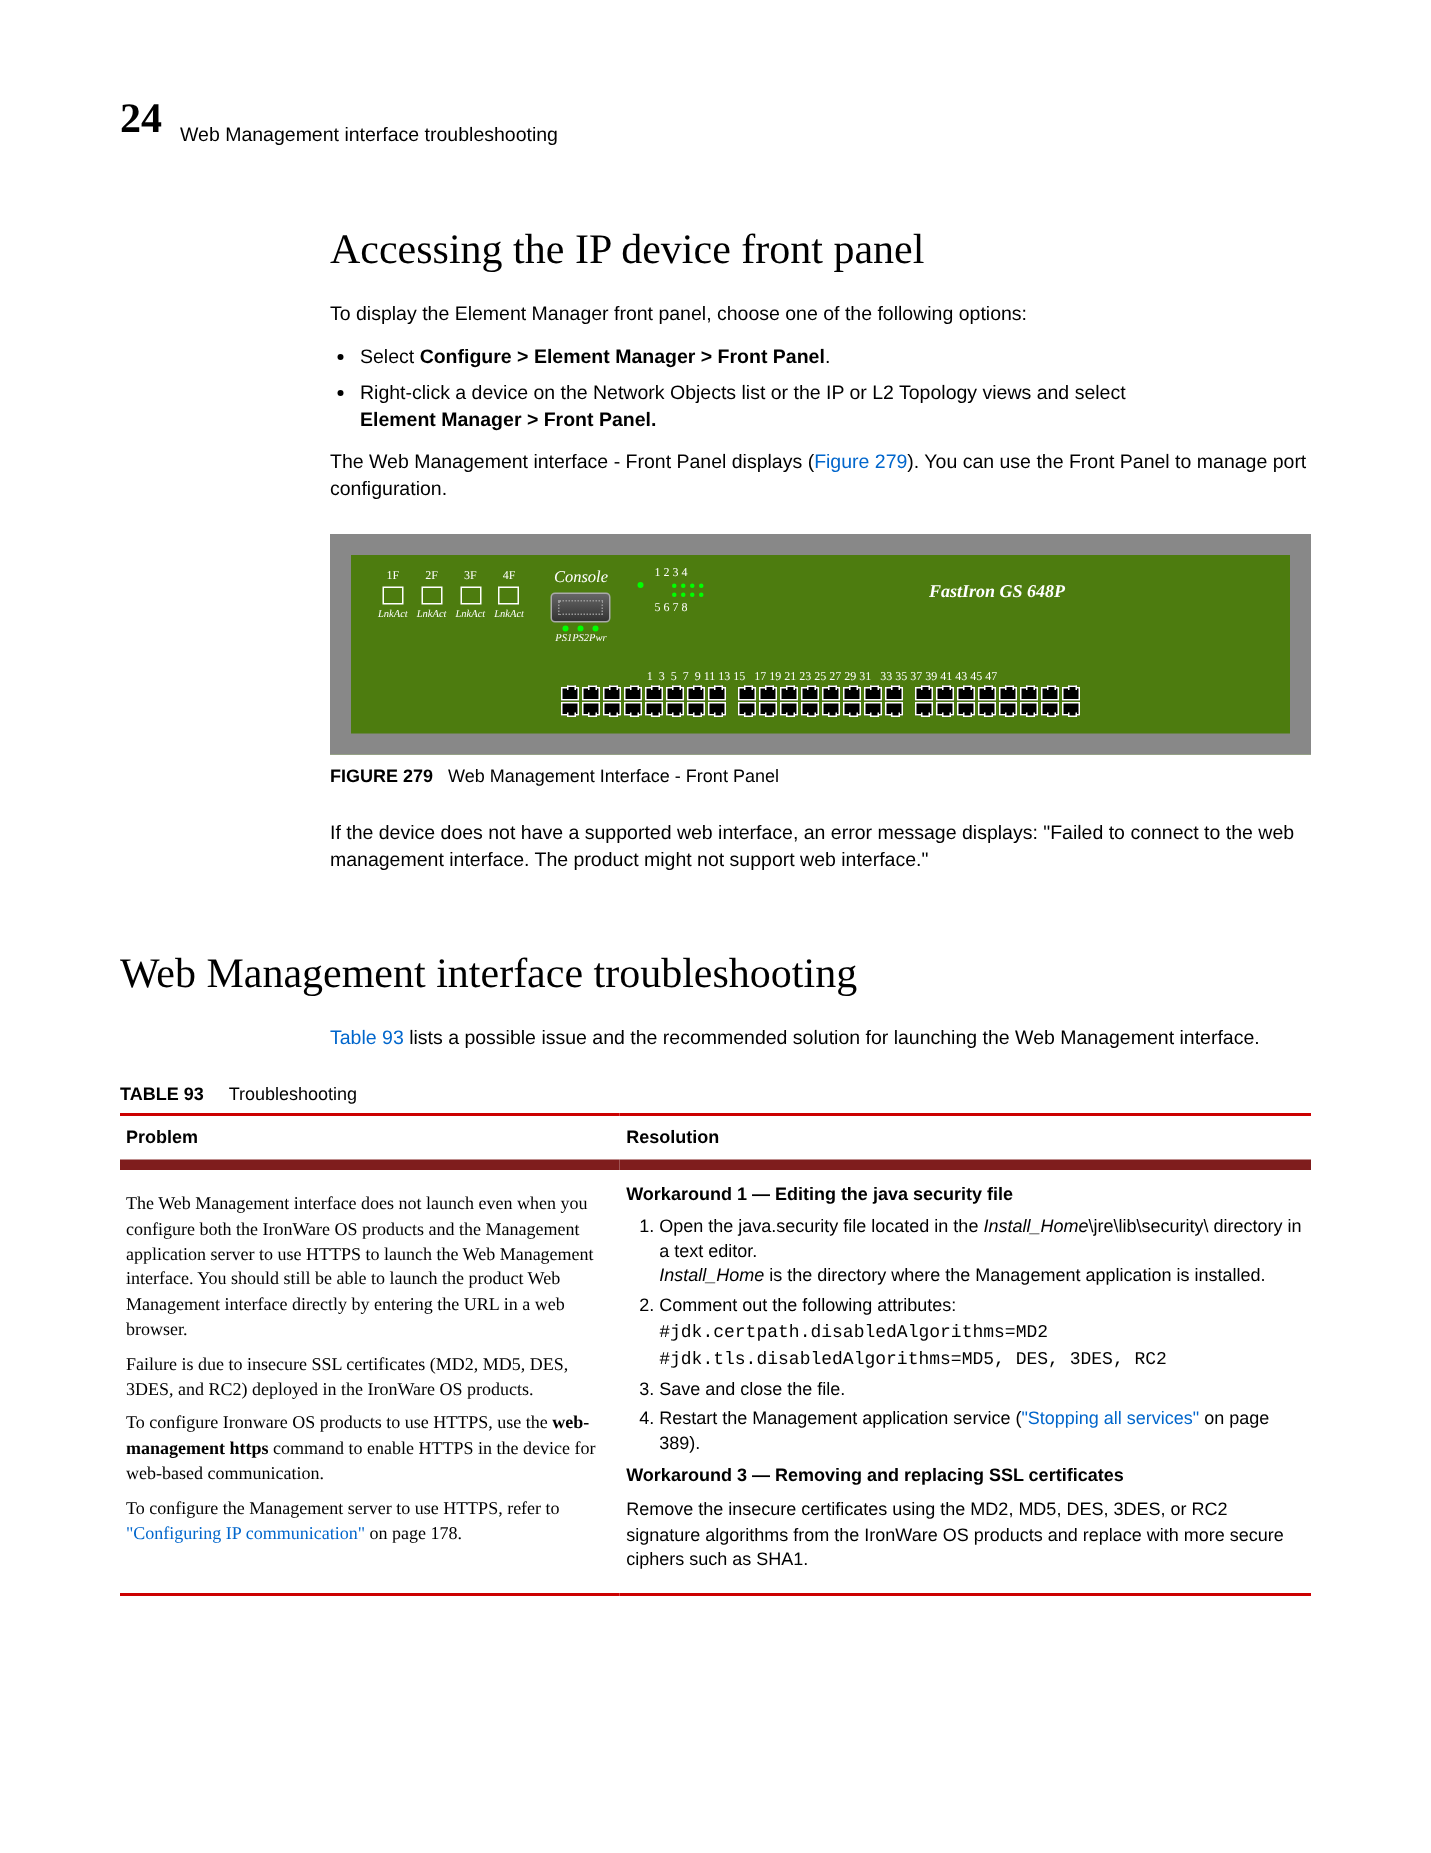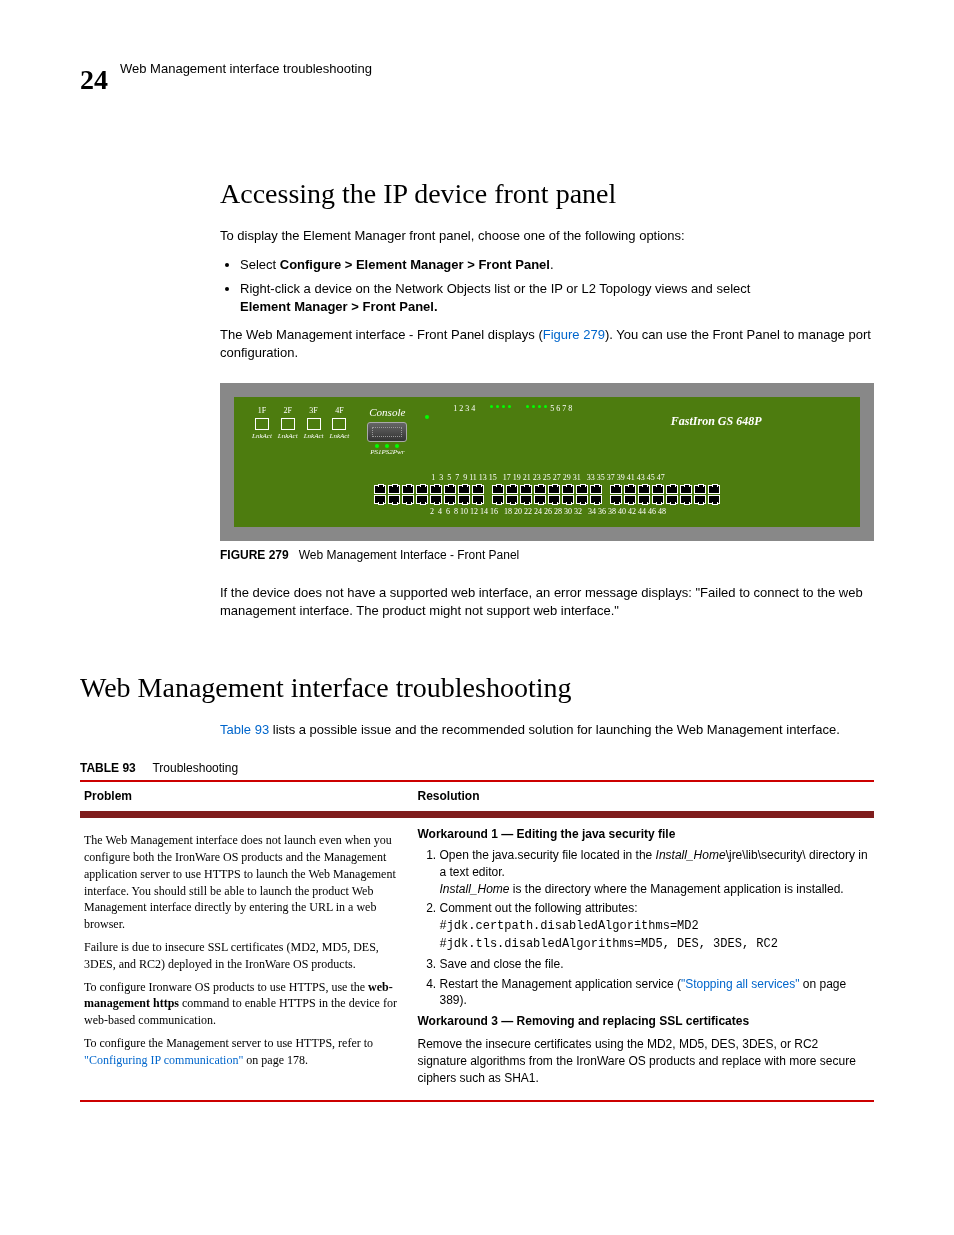--- a/index.html
+++ b/index.html
@@ -8,23 +8,23 @@
     font-family: Arial, Helvetica, sans-serif;
     color: #000;
     background: #fff;
     width: 954px;
     box-sizing: border-box;
     font-size: 13px;
     line-height: 1.4;
   }
   .header {
     display: flex;
-    align-items: flex-start;
+    align-items: flex-end;
     gap: 12px;
-    margin-bottom: 75px;
+    margin-bottom: 48px;
   }
   .chapter-number {
     font-size: 28px;
     font-weight: 600;
     font-family: Georgia, 'Times New Roman', serif;
   }
   .header-title {
     font-size: 13px;
     color: #000;
   }
@@ -80,21 +80,21 @@
   .console-block { text-align:center; font-style: italic; font-size:11px;}
   .console-port { width:38px; height:18px; border:1px solid #aaa; margin:2px auto; border-radius:3px; background:linear-gradient(#666,#333); position:relative;}
   .console-port::before { content:""; position:absolute; left:4px; right:4px; top:4px; bottom:4px; border:1px dotted #999;}
   .ps-dots { display:flex; gap:6px; justify-content:center; margin-top:2px;}
   .dot { width:4px; height:4px; border-radius:50%; background:#0f0;}
   .small-label { font-size:7px; font-style: italic;}
   .num-grid { font-size:8px; font-style:normal; line-height:1.1;}
   .num-grid .row { display:flex; gap:3px;}
   .mini-dots { display:flex; gap:3px; margin-left:12px;}
   .mini-dots .d { width:3px; height:3px; border-radius:50%; background:#0f0;}
-  .mini-dots-wrap { display:flex; flex-direction:row; gap:3px; margin-left:24px;}
+  .mini-dots-wrap { display:flex; flex-direction:column; gap:3px; margin-left:7px;}
   .model { flex:1; text-align:center; font-style:italic; font-size:12px; font-weight:bold; padding-top:8px;}
   .port-row { margin-top:14px; text-align:center;}
   .port-numbers { font-size:8px; font-style:normal; letter-spacing:0px; white-space:pre; margin:0 auto;text-align:center;}
   .port-blocks { display:flex; justify-content:center; gap:6px; margin:2px 0;}
   .port-group { display:flex; gap:0px;}
   .port-pair { display:flex; flex-direction:column; gap:1px; margin:0 1px;}
   .port-icon { width:10px; height:7px; border:1px solid #fff; background:#000; position:relative;}
   .port-icon::after { content:""; position:absolute; left:3px; top:-2px; width:4px; height:2px; background:#000; border:1px solid #fff; border-bottom:none;}
   .port-icon.bottom::after { top:auto; bottom:-2px; border-top:none; border-bottom:1px solid #fff;}
   .figure-caption {
@@ -313,21 +313,20 @@
           <div class="port-pair">
               <div class="port-icon"></div>
               <div class="port-icon bottom"></div>
             </div>
           <div class="port-pair">
               <div class="port-icon"></div>
               <div class="port-icon bottom"></div>
             </div>
         </div>
       </div>
-      <div class="port-numbers"> 2  4  6  8 10 12 14 16   18 20 22 24 26 28 30 32   34 36 38 40 42 44 46 48</div>
     </div>
   </div>
   <div class="figure-caption">
     <span class="fig-label">FIGURE 279</span>&nbsp;&nbsp;&nbsp;<span>Web Management Interface - Front Panel</span>
   </div>
 
   <p class="para">If the device does not have a supported web interface, an error message displays: "Failed to connect to the web management interface. The product might not support web interface."</p>
 </div>
 
 <h1 class="main-section">Web Management interface troubleshooting</h1>

